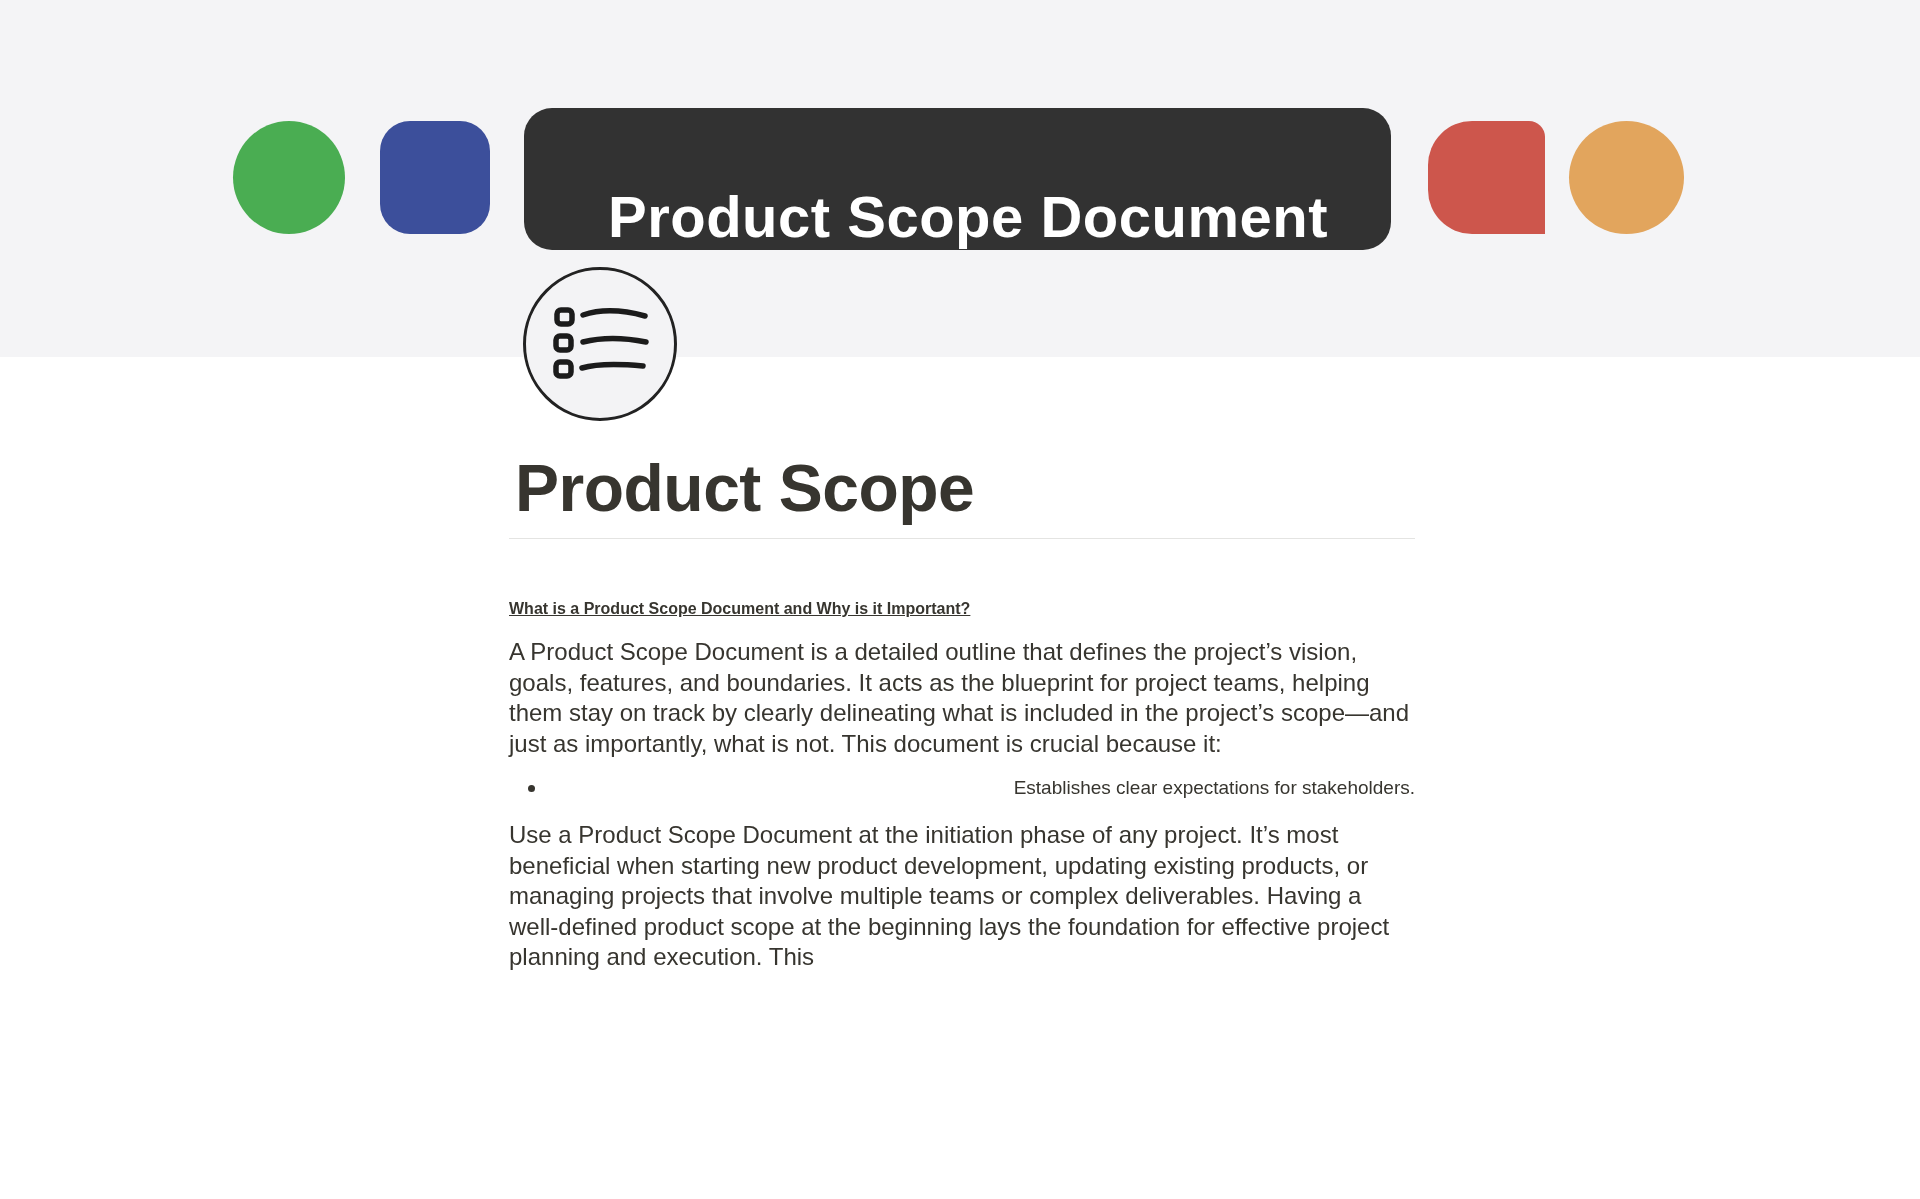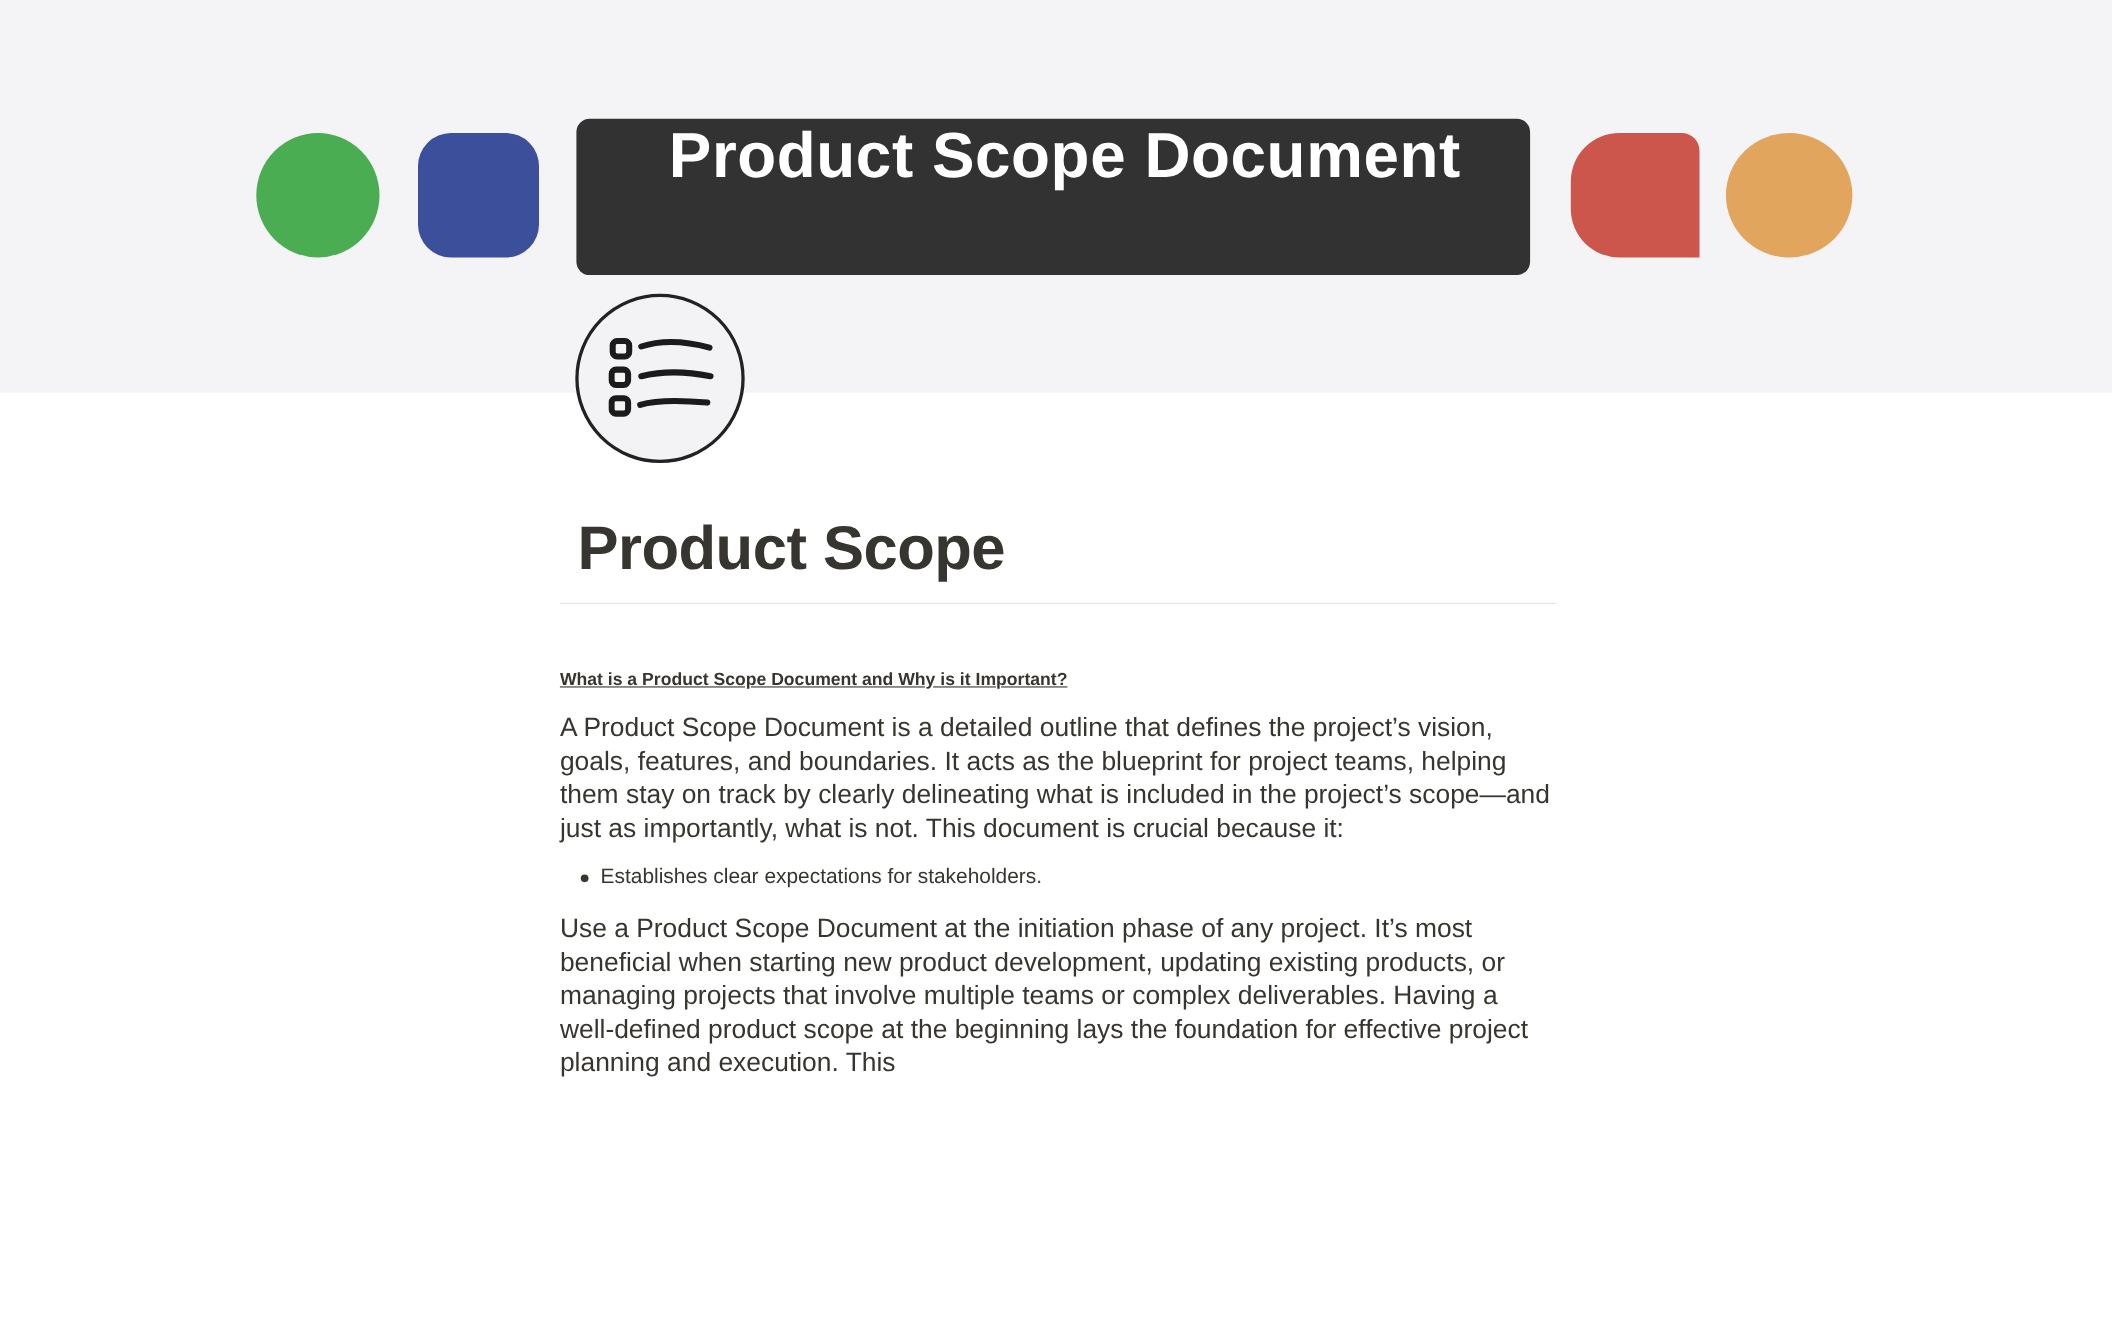--- a/index.html
+++ b/index.html
@@ -25,53 +25,53 @@
     color:var(--text-color);
   }
   .cover{
     position:absolute;left:0;top:0;width:1920px;height:357px;
     background:var(--cover-background);
   }
   .shape{position:absolute;}
   .shape.green{left:233px;top:121px;width:112px;height:113px;border-radius:50%;background:var(--shape-green);}
   .shape.blue{left:380px;top:121px;width:110px;height:113px;border-radius:30px;background:var(--shape-blue);}
   .banner{
-    position:absolute;left:524px;top:108px;width:867px;height:142px;border-radius:12px;
+    position:absolute;left:524px;top:108px;width:867px;height:142px;border-radius:28px;
     background:var(--banner-background);
-    display:flex;align-items:flex-start;justify-content:center;padding-left:21px;
+    display:flex;align-items:flex-end;justify-content:center;padding-left:21px;
   }
   .banner-label{
     color:var(--banner-text);font-size:58px;font-weight:700;letter-spacing:0.5px;white-space:nowrap;
   }
   .shape.red{left:1428px;top:121px;width:117px;height:113px;border-radius:44px 16px 0 44px;background:var(--shape-red);}
   .shape.orange{left:1569px;top:121px;width:115px;height:113px;border-radius:50%;background:var(--shape-orange);}
   .page-icon{
     position:absolute;left:523px;top:267px;width:154px;height:154px;border-radius:50%;
     background:var(--icon-background);border:3px solid var(--icon-stroke);
     display:flex;align-items:center;justify-content:center;
   }
   .page-icon svg{display:block;margin-left:2px;}
   .content{
     position:absolute;left:509px;top:448px;width:906px;
   }
   .page-title{
-    margin:16px;font-size:56px;line-height:68px;font-weight:700;letter-spacing:-0.5px;color:var(--text-color);
+    margin:6px;font-size:66px;line-height:68px;font-weight:700;letter-spacing:-0.5px;color:var(--text-color);
   }
   .divider{
     margin-top:16px;height:0;border-bottom:1px solid var(--divider-color);width:100%;
   }
   .section-heading{
     margin:58px 0 0 0;font-size:16px;line-height:24px;font-weight:700;color:var(--text-color);text-decoration:underline;
   }
   .section-heading.second{margin-top:52px;}
   .section-paragraph{
     margin:16px 0 0 0;font-size:24px;line-height:30.6px;color:var(--text-color);
   }
   .bullet-list{
-    margin:14px 0 0 0;padding:0;list-style:none;
+    margin:14px 0 0 0;padding:0;list-style:none;text-align:right;
   }
   .bullet-list li{
     position:relative;padding-left:37px;margin-bottom:10px;
     font-size:19px;line-height:30.6px;color:var(--text-color);
   }
   .bullet-list li::before{
     content:"";position:absolute;left:19px;top:11.5px;width:7px;height:7px;border-radius:50%;
     background:var(--text-color);
   }
 </style>

